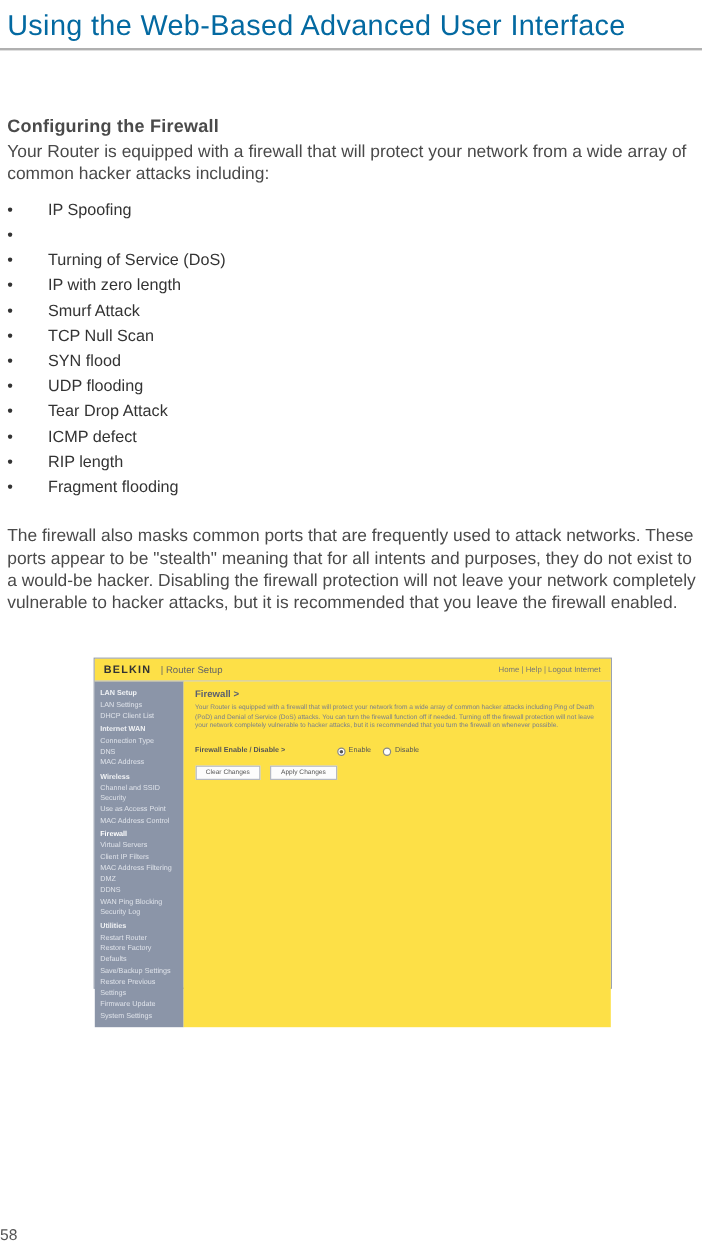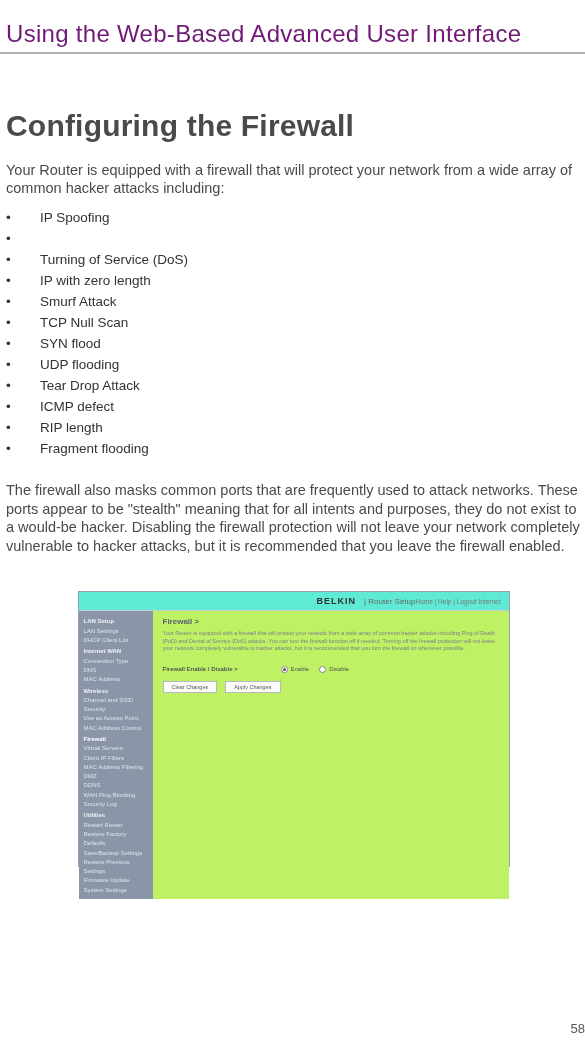--- a/index.html
+++ b/index.html
@@ -7,39 +7,39 @@
       width: 585px;
       height: 1046px;
       font-family: Arial, Helvetica, sans-serif;
       background: #ffffff;
       color: #333;
       position: relative;
     }
     .page-header {
       font-size: 24px;
       font-weight: normal;
-      color: #701a75;
-      padding: 20px 6px 4px 6px;
+      color: #0369a1;
+      padding: 8px 6px 4px 6px;
       letter-spacing: 0.3px;
       font-family: "Arial Narrow", Arial, sans-serif;
       font-stretch: condensed;
     }
     .header-rule {
       border: none;
       border-top: 2px solid #b0b0b0;
       margin: 0 0 55px 0;
     }
     .content {
       padding: 0 4px 0 6px;
     }
     .section-title {
-      font-size: 30px;
+      font-size: 15px;
       font-weight: bold;
       color: #4a4a4a;
-      margin-bottom: 18px;
+      margin-bottom: 4px;
       font-family: "Arial Narrow", Arial, sans-serif;
       font-stretch: condensed;
       letter-spacing: 0.2px;
     }
     .intro {
       font-size: 14.5px;
       color: #4a4a4a;
       line-height: 1.25;
       margin-bottom: 10px;
     }
@@ -73,25 +73,25 @@
       width: 432px;
       height: 276px;
       border: 1px solid #9aa2b0;
       background: #f8f8f8;
       display: flex;
       flex-direction: column;
       font-size: 7px;
       color: #6a6f7a;
     }
     .rs-topbar {
-      background: #5eead4;
+      background: #fde047;
       border-bottom: 1px solid #c7cbd3;
       padding: 4px 8px;
       display: flex;
-      justify-content: flex-end;
+      justify-content: space-between;
       align-items: center;
       height: 20px;
     }
     .rs-brand {
       font-weight: bold;
       font-size: 9px;
       color: #333;
       letter-spacing: 1px;
     }
     .rs-brand-sub {
@@ -121,21 +121,21 @@
       color: #f0f2f5;
       font-weight: bold;
       margin-top: 2px;
     }
     .rs-sidebar .sel {
       color: #fff;
       font-weight: bold;
     }
     .rs-main {
       flex: 1;
-      background: #bef264;
+      background: #fde047;
       padding: 6px 10px;
     }
     .rs-main-title {
       font-size: 8px;
       color: #5a6070;
       font-weight: bold;
       margin-bottom: 4px;
     }
     .rs-main-desc {
       font-size: 5.5px;
@@ -187,21 +187,21 @@
       color: #555;
       background: #fcfcfc;
       border: 1px solid #b5b9c2;
       padding: 2px 8px;
     }
     .page-number {
       position: absolute;
       bottom: 10px;
       left: 0;
       right: 0;
-      text-align: right;
+      text-align: left;
       font-size: 13px;
       color: #555;
     }
   </style>
 </head>
 <body>
 
 <div class="page-header">Using the Web-Based Advanced User Interface</div>
 <hr class="header-rule">
 

